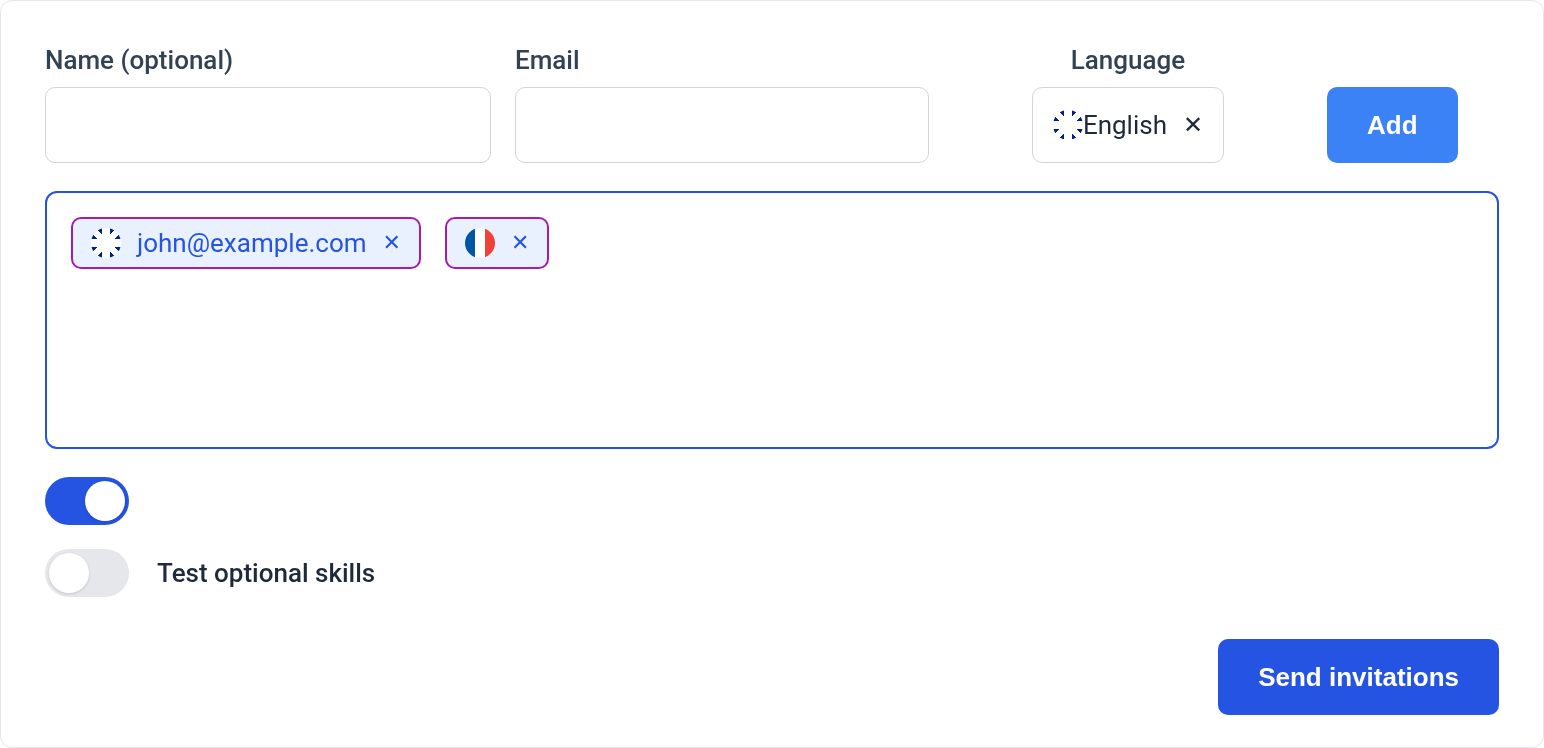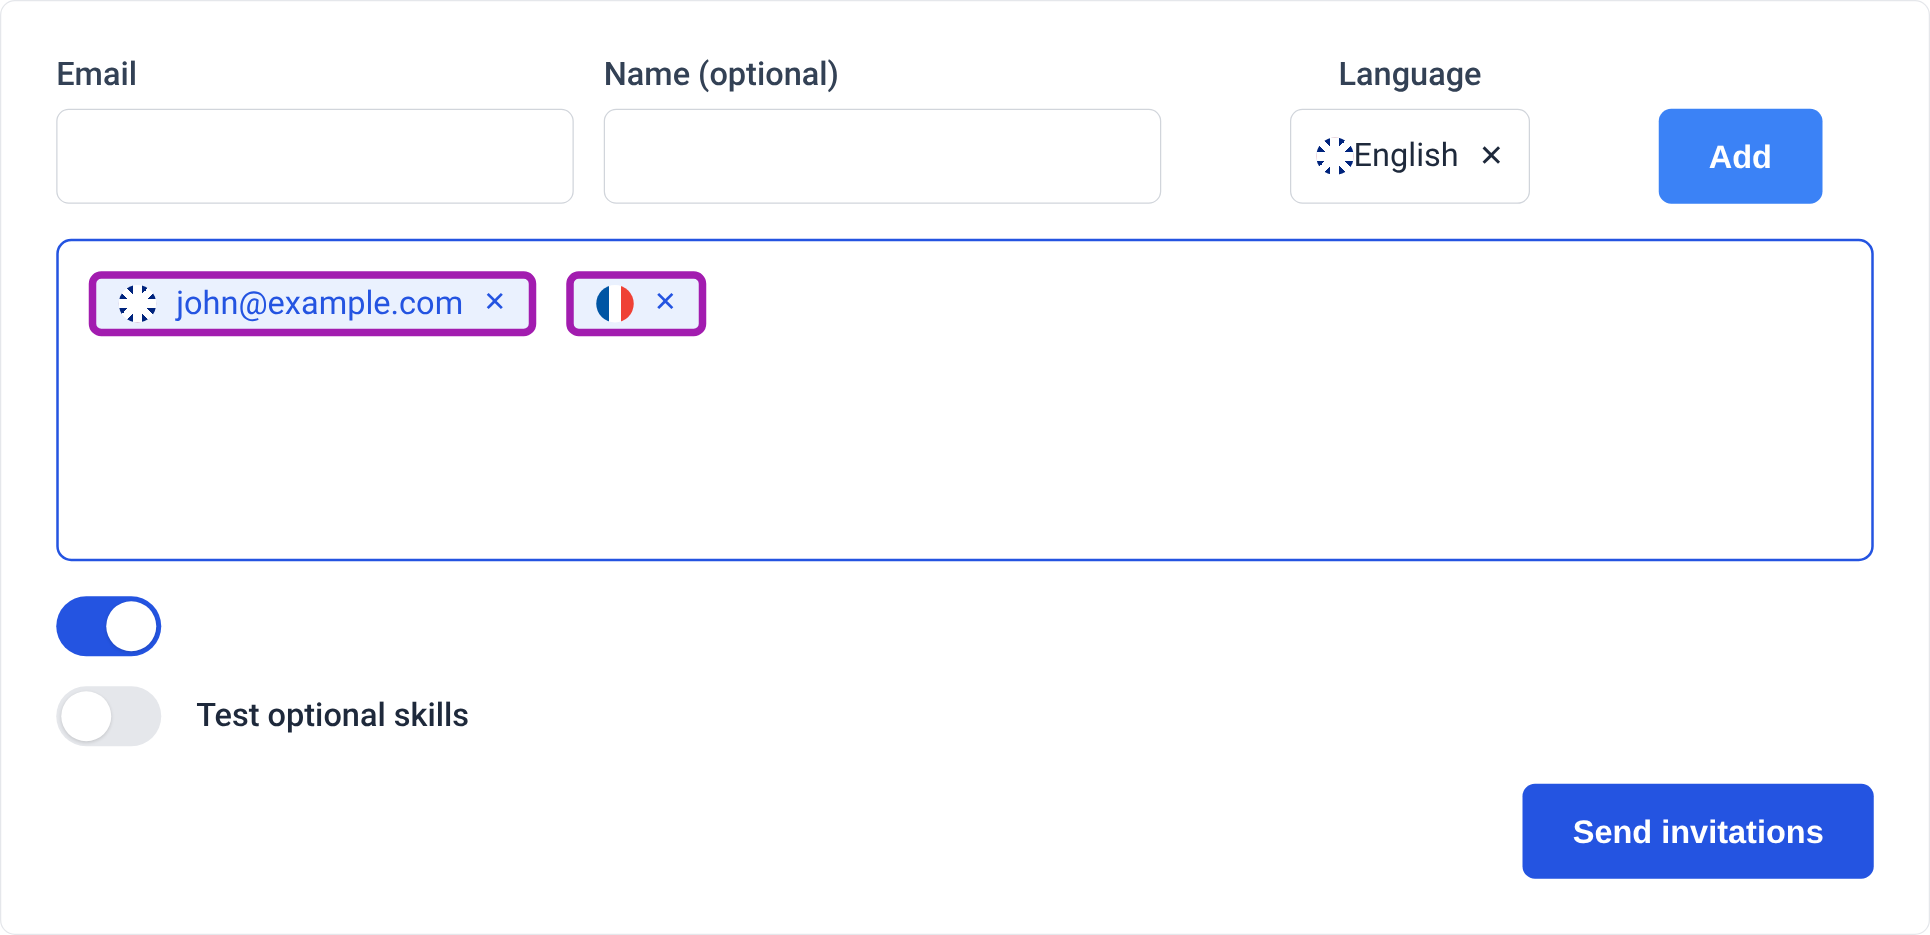--- a/index.html
+++ b/index.html
@@ -119,21 +119,21 @@
     display: flex;
     flex-wrap: wrap;
     gap: 24px;
     align-content: flex-start;
   }
   .chip {
     display: inline-flex;
     align-items: center;
     gap: 16px;
     background: #eaf1fe;
-    border: 6px solid #a21caf;
+    border: 2px solid #a21caf;
     border-radius: 10px;
     padding: 10px 18px;
     height: 52px;
   }
   .chip-text {
     font-size: 26px;
     color: #2454e1;
   }
   .chip .remove {
     font-size: 22px;
@@ -176,46 +176,46 @@
   .toggle.off .knob { left: 4px; }
   .toggle-label {
     font-size: 26px;
     color: #1e293b;
     font-weight: 500;
   }
 
   .send-btn {
     position: absolute;
     right: 44px;
-    bottom: 44px;
+    bottom: 32px;
     height: 76px;
     padding: 0 40px;
     border: none;
     border-radius: 10px;
     background: #2454e1;
     color: #fff;
     font-size: 26px;
     font-weight: 600;
     cursor: pointer;
   }
 </style>
 </head>
 <body>
 
 <div class="card">
 
   <div class="row">
 
+    <div class="field name-field">
+      <div class="label">Name (optional)</div>
+      <input class="input" type="text" style="">
+    </div>
+
     <div class="field email-field">
       <div class="label">Email</div>
-      <input class="input" type="text" style="">
-    </div>
-
-    <div class="field name-field">
-      <div class="label">Name (optional)</div>
       <input class="input" type="text" style="">
     </div>
 
     <div class="field lang-field">
       <div class="label">Language</div>
       <div class="select">
         <div class="select-left">
           <span class="flag-uk"></span>
           <span class="select-text">English</span>
         </div>

